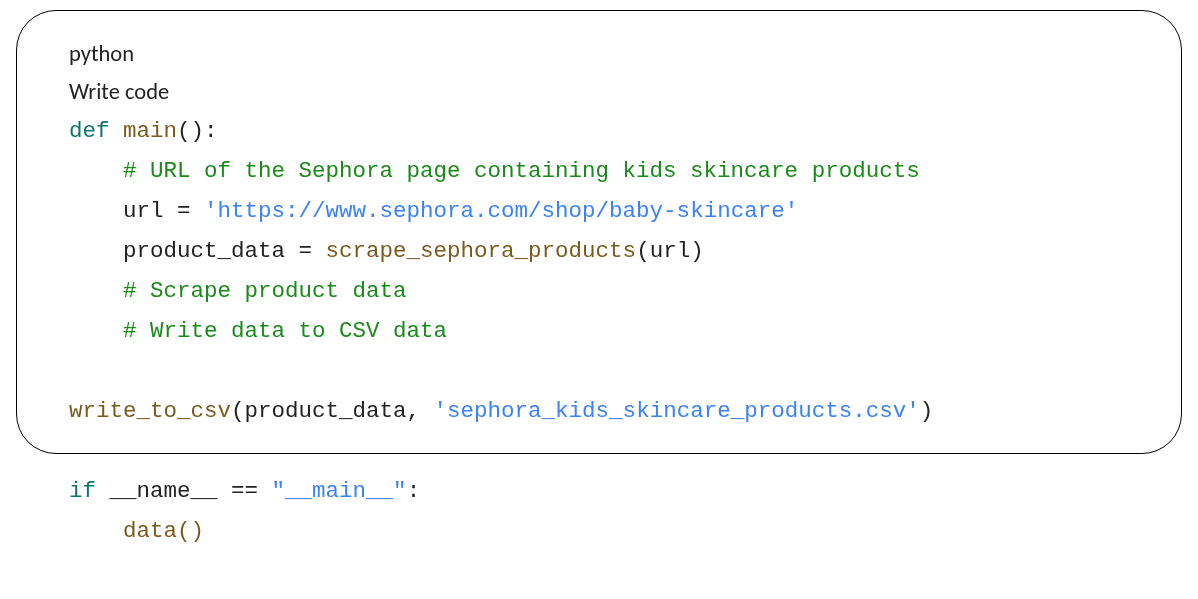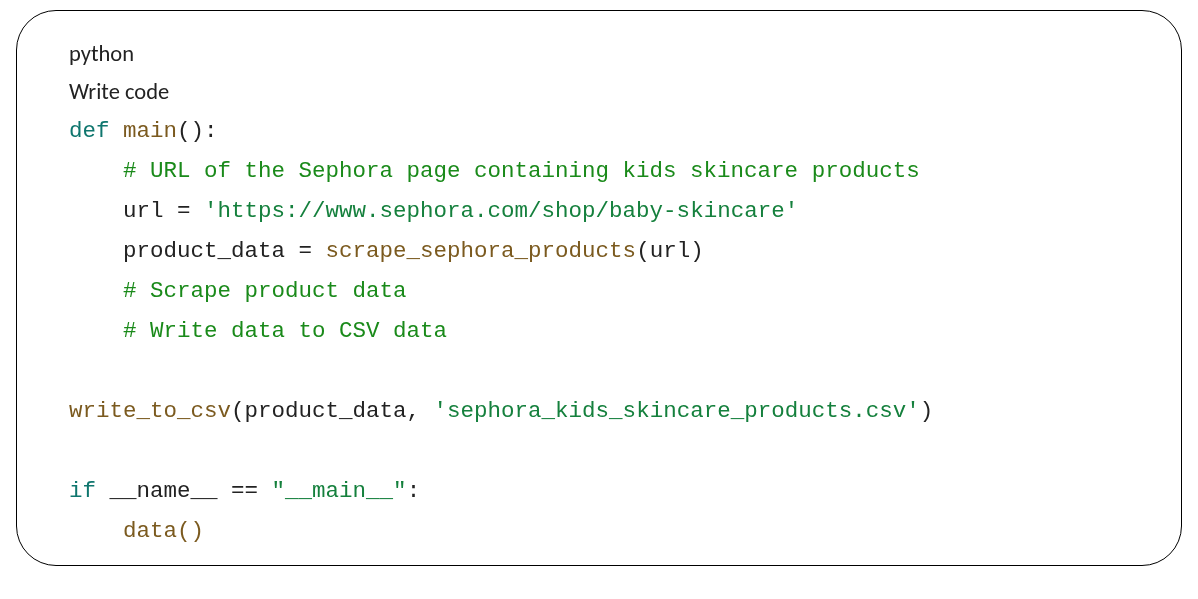--- a/index.html
+++ b/index.html
@@ -8,39 +8,39 @@
       height: 599px;
       background: #ffffff;
       padding: 10px 16px;
       font-family: 'Segoe UI', 'Calibri', 'Helvetica Neue', sans-serif;
     }
     .code-block {
       border: 1.5px solid #000;
       border-radius: 40px;
       padding: 24px 52px 24px 52px;
       background: #fff;
-      height: 556px;
+      height: 444px;
     }
     .line {
       font-family: 'Consolas', 'Courier New', monospace;
       font-size: 22.5px;
       line-height: 40px;
       white-space: pre;
       color: #000;
     }
     .header-label {
       font-family: 'Calibri', 'Segoe UI', sans-serif;
       font-size: 22.5px;
       line-height: 38px;
       color: #222;
     }
     .kw { color: #0f766e; }
     .fn { color: #7b5a1f; }
     .comment { color: #1a8a1a; }
-    .str { color: #15803d; }
+    .str { color: #3b82f6; }
     .ident { color: #222; }
     .indent { display: inline-block; }
   </style>
 </head>
 <body>
 
 <div class="code-block">
   <div class="header-label">python</div>
   <div class="header-label">Write code</div>
 

